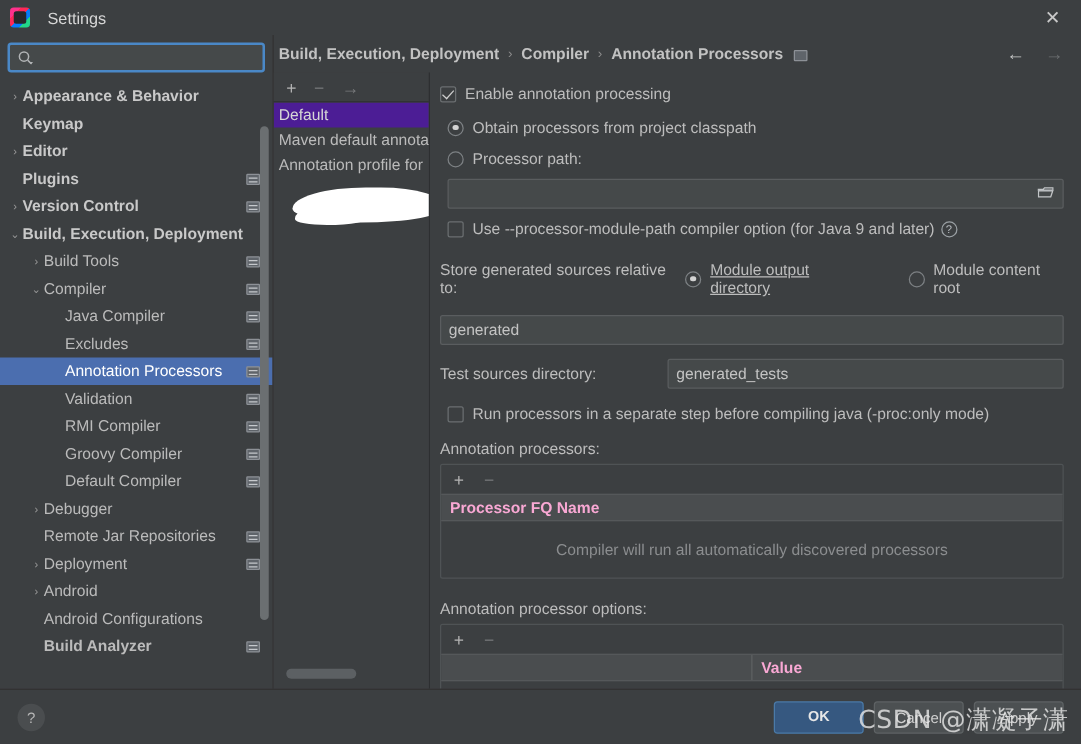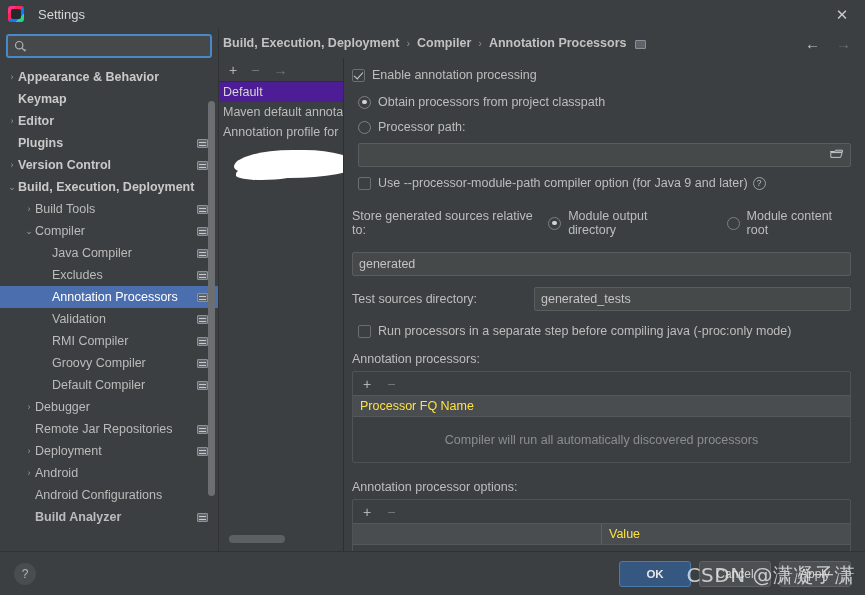--- a/index.html
+++ b/index.html
@@ -385,24 +385,25 @@
   }
   .table-head {
     display: flex;
     height: 22px;
     background: #4a4d4f;
     border-top: 1px solid #55585a;
     border-bottom: 1px solid #55585a;
   }
   .th {
     font-size: 12.5px;
-    color: #fde047;
+    color: #f9a8d4;
     display: flex;
     align-items: center;
     padding-left: 7px;
+    font-weight: bold;
   }
   .th + .th { border-left: 1px solid #5e6163; }
   .table-empty {
     height: 45px;
     display: flex;
     align-items: center;
     justify-content: center;
     font-size: 12.5px;
     color: #8b8d8f;
   }
@@ -654,21 +655,21 @@
 
           <div class="row" style="margin-bottom:19px; padding-left:6px;">
             <span class="checkbox"></span>
             <span class="lbl">Use --processor-module-path compiler option (for Java 9 and later)</span>
             <span class="help-circle">?</span>
           </div>
 
           <div class="row" style="margin-bottom:15px;">
             <span class="lbl" style="margin-right:9px;">Store generated sources relative to:</span>
             <span class="radio on"></span>
-            <span class="lbl" style="margin-right:35px;">Module output directory</span>
+            <span class="lbl" style="margin-right:35px;text-decoration:underline;">Module output directory</span>
             <span class="radio"></span>
             <span class="lbl">Module content root</span>
           </div>
 
           <div class="row" style="margin-bottom:11px;">
             <span class="textfield" style="flex:1 1 auto;">
               <span>generated</span>
             </span>
           </div>
 

